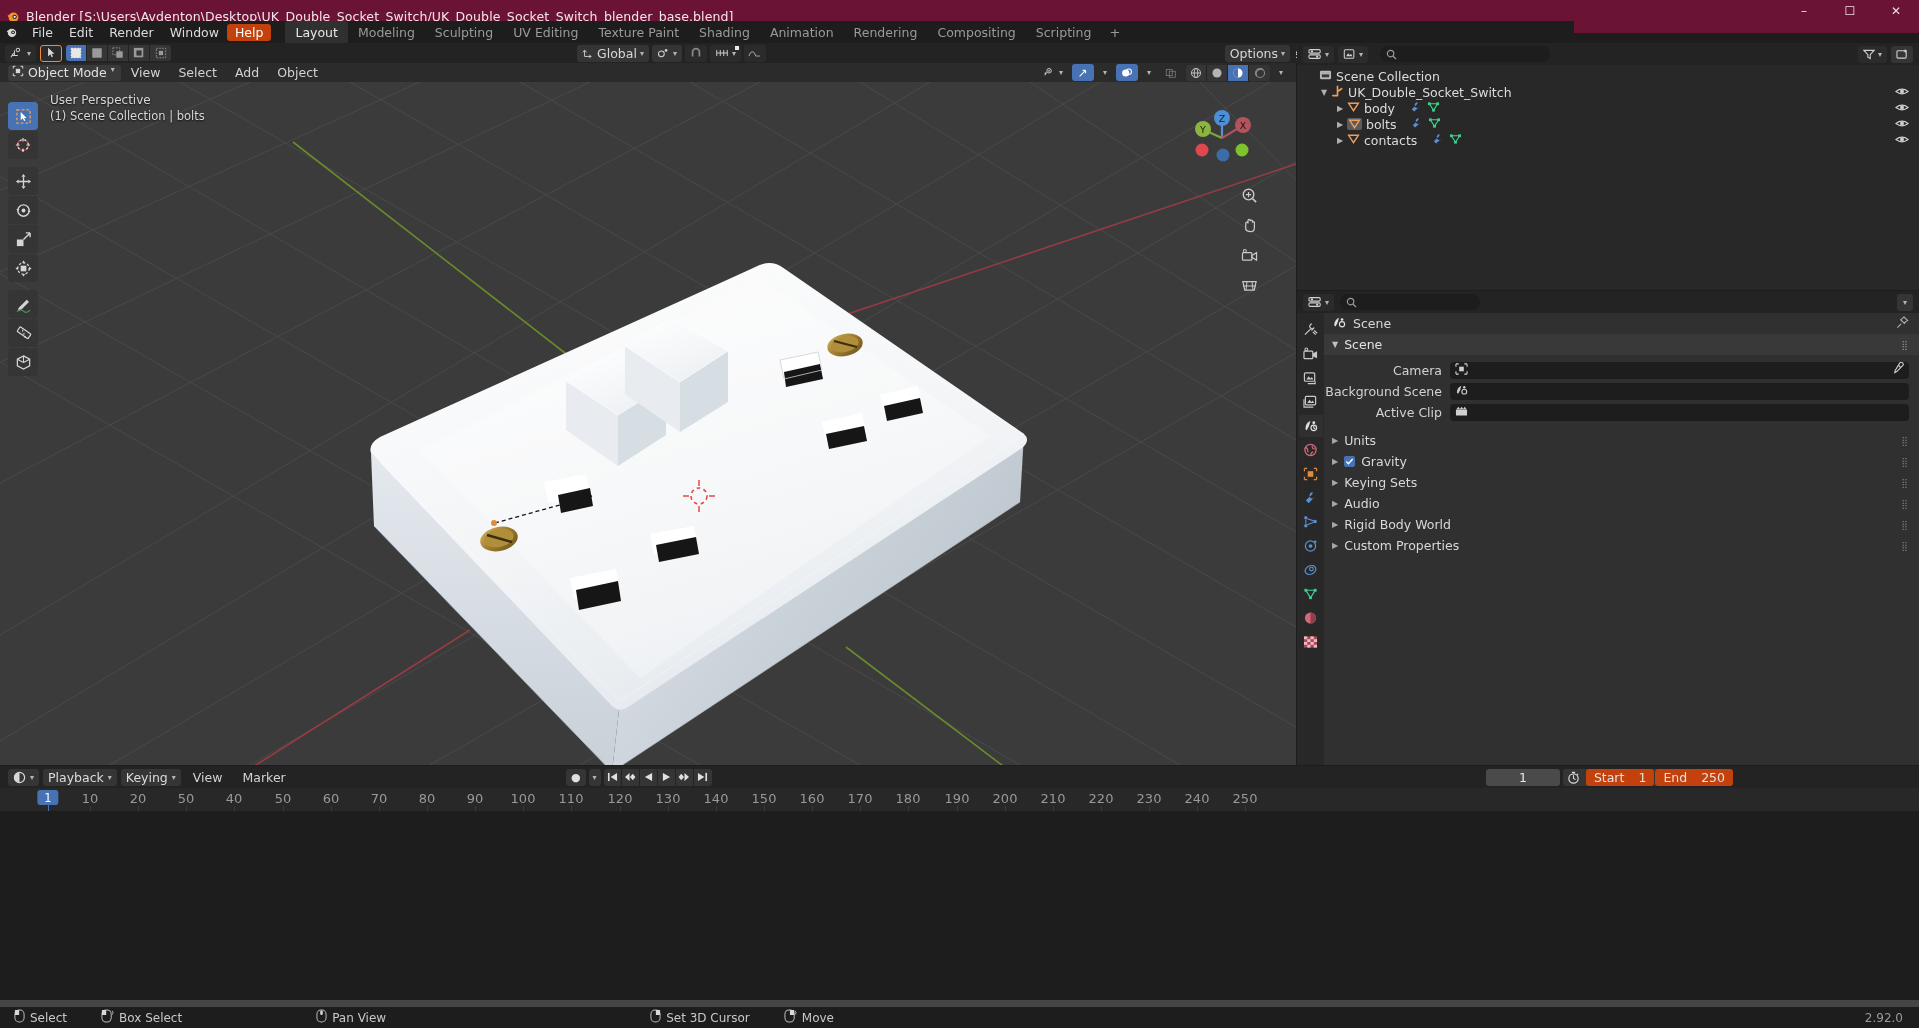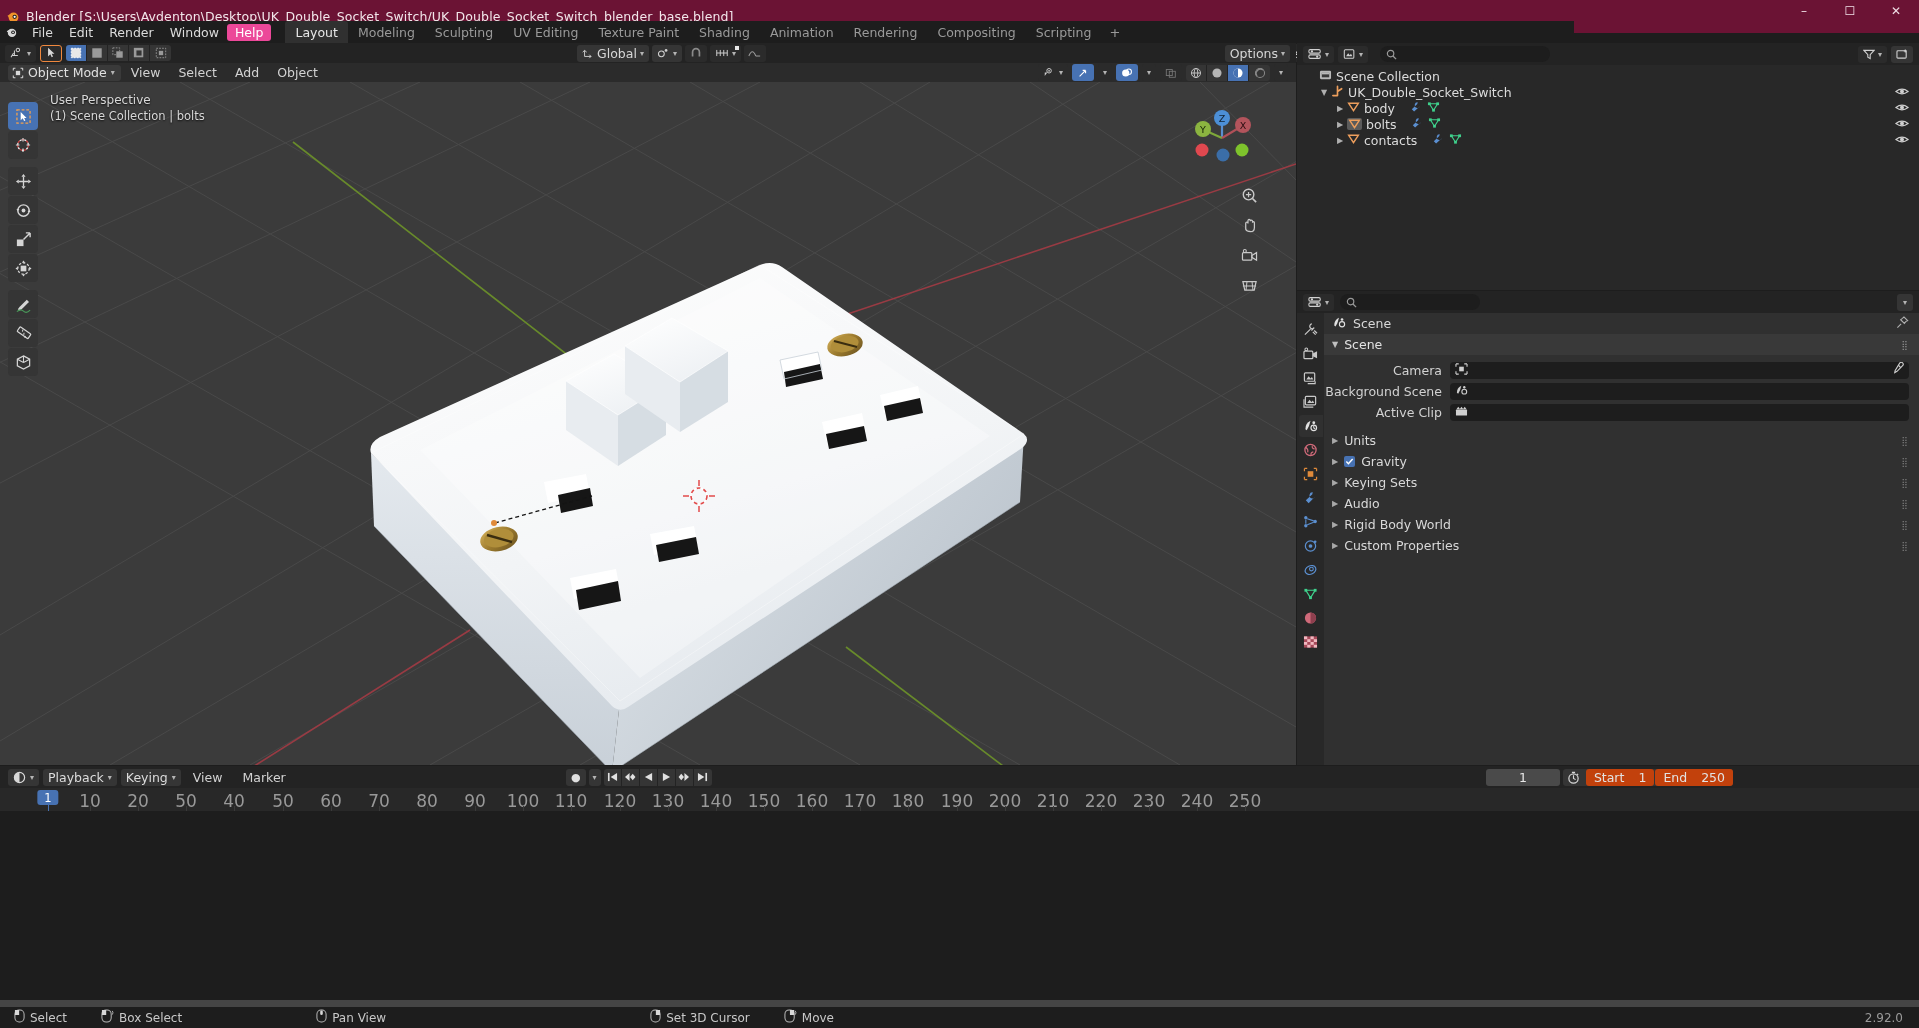--- a/index.html
+++ b/index.html
@@ -31,21 +31,21 @@
   
   .topbar {
     position:absolute; left:0; top:21px; width:1574px; height:22px;
     background:#1d1d1d; display:flex; align-items:center;
   }
   .tb-logo { width:24px; display:flex; justify-content:center; align-items:center; }
   .menu-item {
     padding:2px 8px; font-size:12.5px; color:#dcdcdc; border-radius:3px;
     height:17px; line-height:13px; display:flex; align-items:center;
   }
-  .menu-item.active { background:#ec4899; color:#fff; }
+  .menu-item.active { background:#c2410c; color:#fff; }
   .ws-tabs { display:flex; align-items:center; margin-left:14px; height:22px; }
   .ws-tab {
     padding:3px 10px; font-size:12.5px; color:#9a9a9a; height:22px;
     display:flex; align-items:center; border-radius:3px 3px 0 0;
   }
   .ws-tab.active { background:#303030; color:#e8e8e8; }
   .ws-plus { color:#9a9a9a; padding:0 8px; font-size:13px; }
 
   .topbar-right {
     position:absolute; right:6px; top:21px; height:22px; display:flex; align-items:center; gap:4px;
@@ -94,21 +94,21 @@
   .grp .gb:first-child { border-radius:3px 0 0 3px; }
   .grp .gb:last-child { border-radius:0 3px 3px 0; border-right:none; }
   .grp .gb.on { background:#4772b3; }
 
   
   .modebar {
     position:absolute; left:0; top:63px; width:1296px; height:19px;
     background:#2b2b2b; display:flex; align-items:center; padding-left:8px; gap:2px;
   }
   .mode-drop {
-    height:16px; background:#3a3a3a; border-radius:3px; display:flex; align-items:center;
+    height:16px; background:#3a3a3a; border-radius:3px; display:flex; 
     padding:0 6px 0 4px; gap:4px; font-size:12.5px; color:#e0e0e0;
   }
   .menu-flat { padding:1px 8px; font-size:12.5px; color:#d2d2d2; }
 
   
   .viewport {
     position:absolute; left:0; top:82px; width:1296px; height:683px;
     background:#3b3b3b; overflow:hidden;
   }
   .vp-info {
@@ -235,21 +235,21 @@
   }
   .serange {
     height:17px; background:#353535; border-radius:3px; display:flex; align-items:center;
   }
   .se-ico { width:22px; display:flex; align-items:center; justify-content:center; }
   .se-part {
     height:17px; background:#c2410c; border-radius:3px; display:flex; align-items:center;
     padding:0 8px; gap:14px; font-size:12.5px; color:#e2e2e2; margin-left:1px;
   }
   .tl-ruler { position:relative; height:23px; background:#282828; overflow:hidden; }
-  .tick { position:absolute; top:3px; font-size:17px; color:#999; transform:translateX(-50%); }
+  .tick { position:absolute; top:3px; font-size:13px; color:#999; transform:translateX(-50%); }
   .tickline { position:absolute; top:18px; width:1px; height:5px; background:#3a3a3a; }
   .playhead-box {
     position:absolute; top:2px; height:15px; background:#4772b3; border-radius:3px;
     display:flex; align-items:center; justify-content:center; color:#fff; font-size:11.5px;
     padding:0 7px; transform:translateX(-50%);
   }
   .playhead-line { position:absolute; top:17px; width:1px; height:7px; background:#4772b3; }
 
   
   .statusbar {

